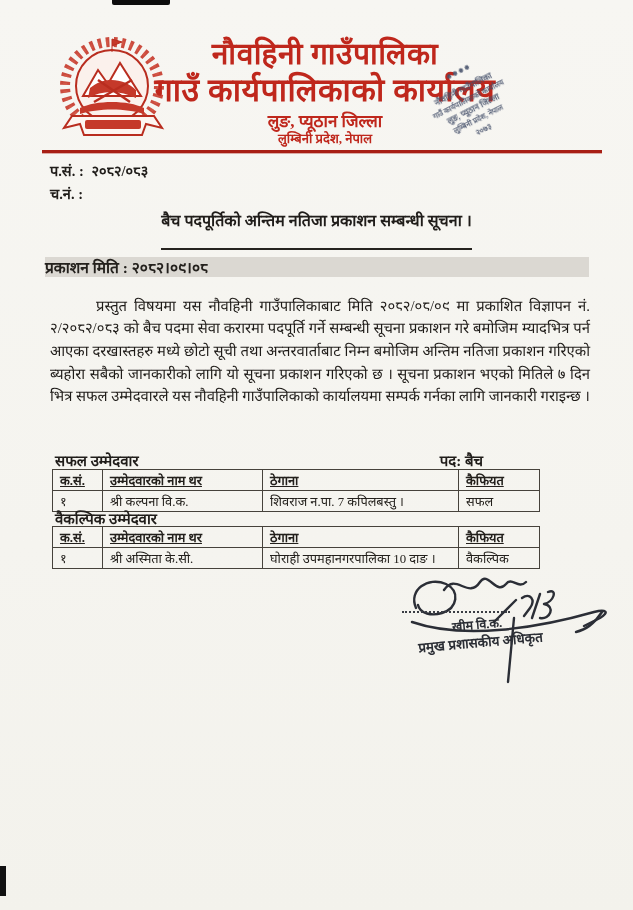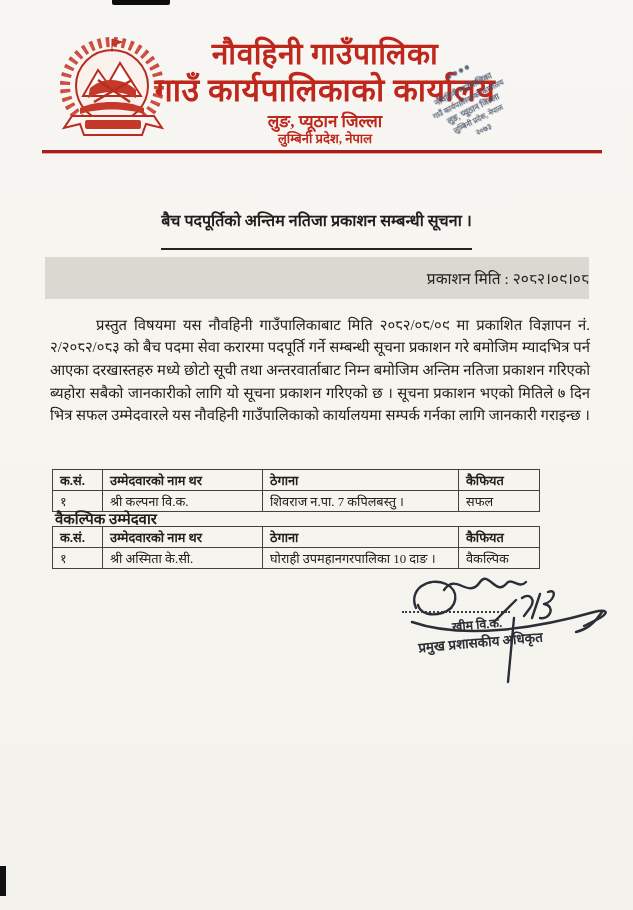--- a/index.html
+++ b/index.html
@@ -37,48 +37,48 @@
   .stamp .sl.small{font-size:7.5px;}
   .stamp .yr{font-size:8px;}
   
   .refs{position:absolute;left:50px;top:160px;font-size:14.5px;font-weight:700;line-height:23px;}
   .refs .val{margin-left:4px;}
   
   .subject{position:absolute;left:0;top:209px;width:633px;text-align:center;}
   .subject span{font-size:16px;font-weight:700;border-bottom:2px solid #26231f;padding-bottom:19px;}
   
   .dateband{
-    position:absolute;left:45px;top:257px;width:544px;height:42px;
+    position:absolute;left:45px;top:257px;width:544px;height:20px;
     background:#dbd8d2;
-    display:flex;align-items:center;justify-content:flex-end;
-    font-size:15.5px;font-weight:400;color:#24211d;
+    display:flex;align-items:center;justify-content:flex-start;
+    font-size:15.5px;font-weight:700;color:#24211d;
   }
   
   .bodytext{
-    position:absolute;left:50px;top:299px;width:540px;
+    position:absolute;left:50px;top:280px;width:540px;
     font-size:14.8px;line-height:22.6px;text-align:justify;text-indent:46px;
     color:#1e1b18;
   }
   
   .secrow1{position:absolute;left:55px;top:450px;width:484px;display:flex;justify-content:space-between;}
   .sec-title{font-size:15px;font-weight:700;}
   .post-label{font-size:15px;font-weight:700;margin-right:56px;}
   table.ntable{
     position:absolute;left:52px;border-collapse:collapse;width:487px;
     font-size:12.8px;color:#23201c;table-layout:fixed;
   }
   .t1{top:469px;}
   .sec2{position:absolute;left:55px;top:508px;text-align:center;}
   .t2{top:526px;}
   table.ntable td{
     border:1.7px solid #46423b;
     padding:1px 7px;height:17px;
     overflow:hidden;white-space:nowrap;
   }
-  table.ntable tr.hrow td{font-weight:700;}
+  table.ntable tr.hrow td{font-weight:700;text-decoration:underline;}
   
   .sig-svg{position:absolute;left:398px;top:560px;width:225px;height:125px;}
   .sig-dots{position:absolute;left:402px;top:611px;width:108px;border-bottom:2.5px dotted #3a3d44;}
   .sig-name{position:absolute;left:452px;top:616px;font-size:12.5px;font-weight:700;transform:rotate(-5deg);color:#2b2e35;}
   .sig-title{position:absolute;left:418px;top:633px;font-size:13.5px;font-weight:700;transform:rotate(-5deg);color:#2b2e35;}
 </style>
 </head>
 <body>
 
 <div class="page">
@@ -109,31 +109,45 @@
 
   <div class="stamp">
     <div class="squiggle">᠁</div>
     <div class="sl">नौवहिनी गाउँपालिका</div>
     <div class="sl small">गाउँ कार्यपालिकाको कार्यालय</div>
     <div class="sl">लुङ, प्यूठान जिल्ला</div>
     <div class="sl small">लुम्बिनी प्रदेश, नेपाल</div>
     <div class="yr">२०७३</div>
   </div>
 
+  <div class="refs">
+    <div>
+      <span>प.सं. :</span>
+      <span class="val">२०८२/०८३</span>
+    </div>
+    <div>
+      <span>च.नं. :</span>
+      <span class="val"></span>
+    </div>
+  </div>
 
   <div class="subject">
     <span>बैच पदपूर्तिको अन्तिम नतिजा प्रकाशन सम्बन्धी सूचना ।</span>
   </div>
 
   <div class="dateband">
     <span>प्रकाशन मिति : २०८२।०९।०८</span>
   </div>
 
   <p class="bodytext">प्रस्तुत विषयमा  यस नौवहिनी गाउँपालिकाबाट मिति २०८२/०८/०९ मा प्रकाशित विज्ञापन नं. २/२०८२/०८३ को  बैच  पदमा सेवा करारमा पदपूर्ति गर्ने सम्बन्धी सूचना प्रकाशन गरे बमोजिम म्यादभित्र पर्न आएका दरखास्तहरु मध्ये छोटो सूची तथा अन्तरवार्ताबाट निम्न बमोजिम अन्तिम नतिजा प्रकाशन गरिएको ब्यहोरा सबैको जानकारीको लागि यो सूचना प्रकाशन गरिएको छ । सूचना प्रकाशन भएको मितिले ७ दिन भित्र सफल उम्मेदवारले यस नौवहिनी गाउँपालिकाको कार्यालयमा सम्पर्क गर्नका लागि जानकारी गराइन्छ ।</p>
 
+  <div class="secrow1">
+    <span class="sec-title">सफल उम्मेदवार</span>
+    <span class="post-label">पद: बैच</span>
+  </div>
 
   <table class="ntable t1">
     <colgroup>
         <col style="width:50px">
         <col style="width:160px">
         <col style="width:196px">
         <col style="width:81px">
       </colgroup>
     <tbody>
         <tr class="hrow">

